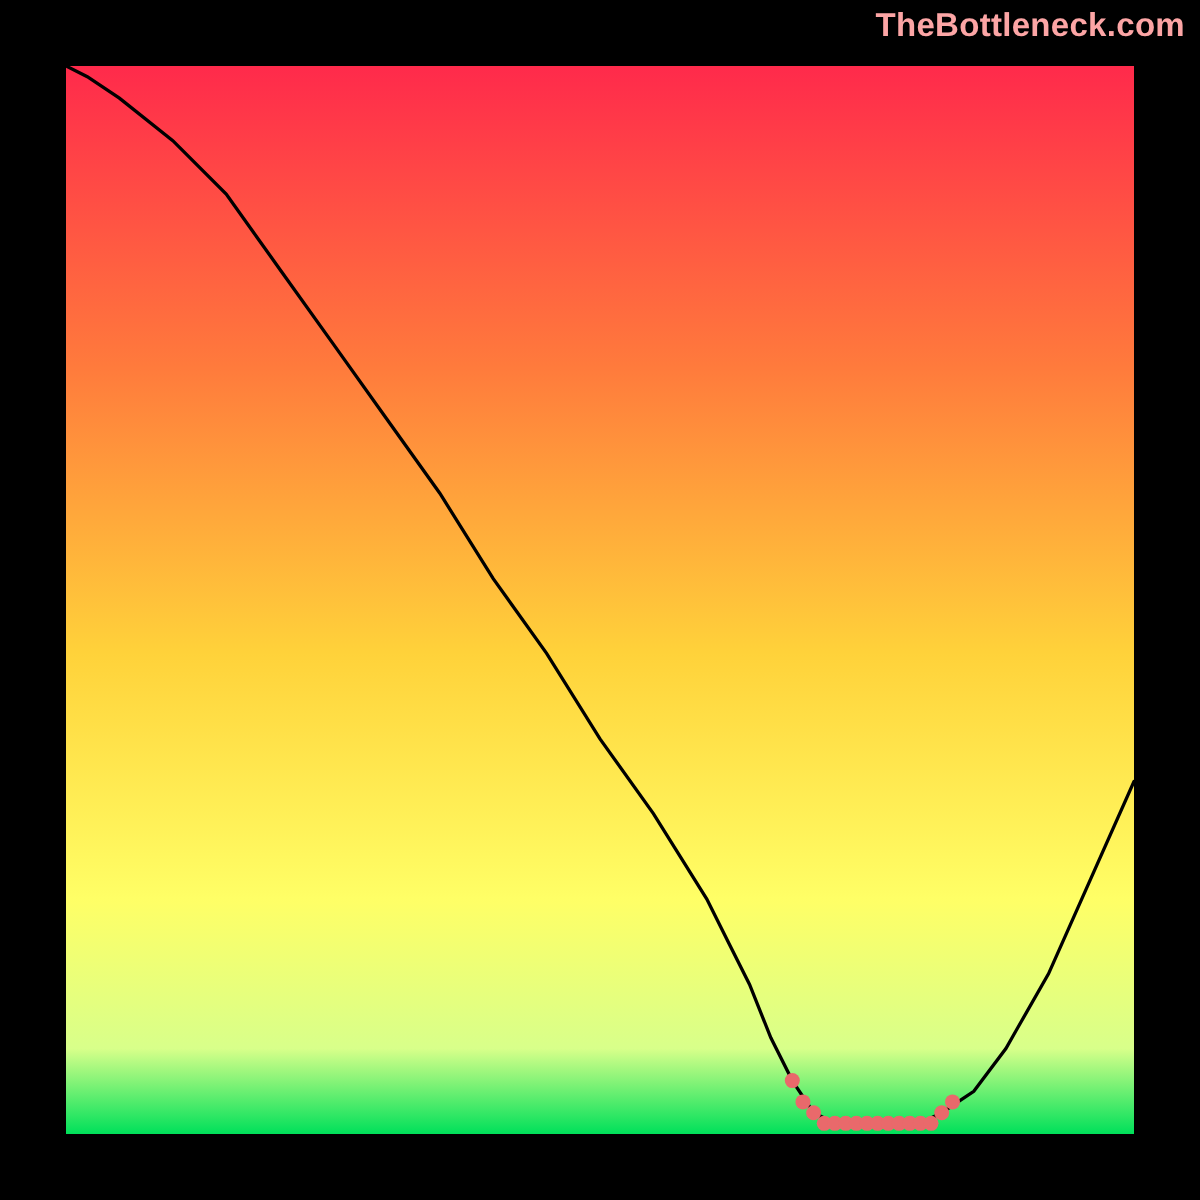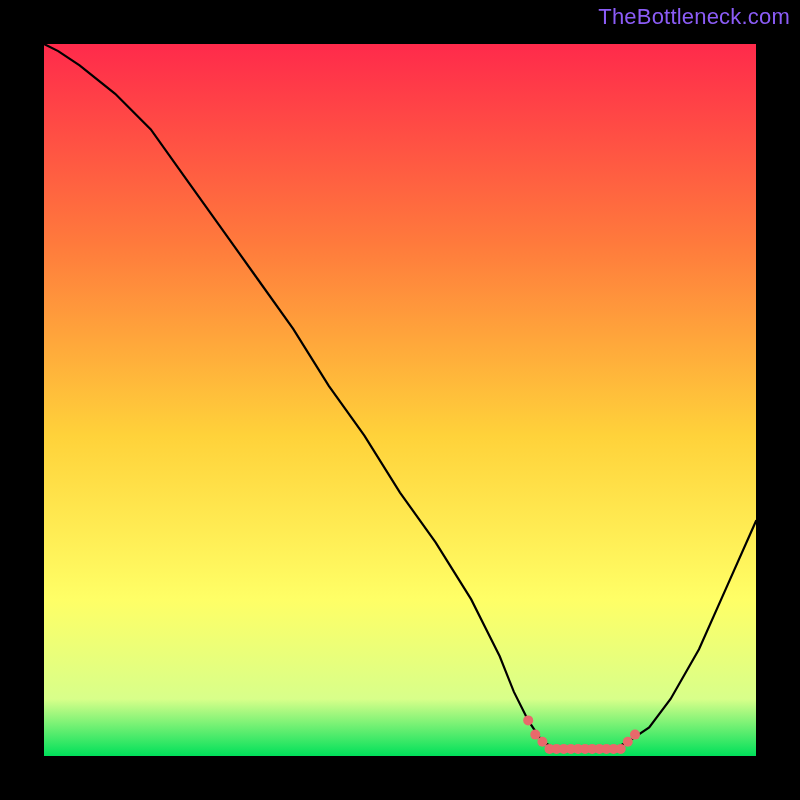--- a/index.html
+++ b/index.html
@@ -21,22 +21,22 @@
     top: 44px;
     width: 712px;
     height: 712px;
   }
   .watermark {
     position: absolute;
     top: 4px;
     right: 10px;
     font-family: Arial, Helvetica, sans-serif;
     font-size: 22px;
-    font-weight: normal;
-    color: #8b5cf6;
+    font-weight: bold;
+    color: #fca5a5;
     letter-spacing: 0.2px;
     user-select: none;
     text-align: right;
   }
   svg {
     display: block;
   }
 </style>
 </head>
 <body>

